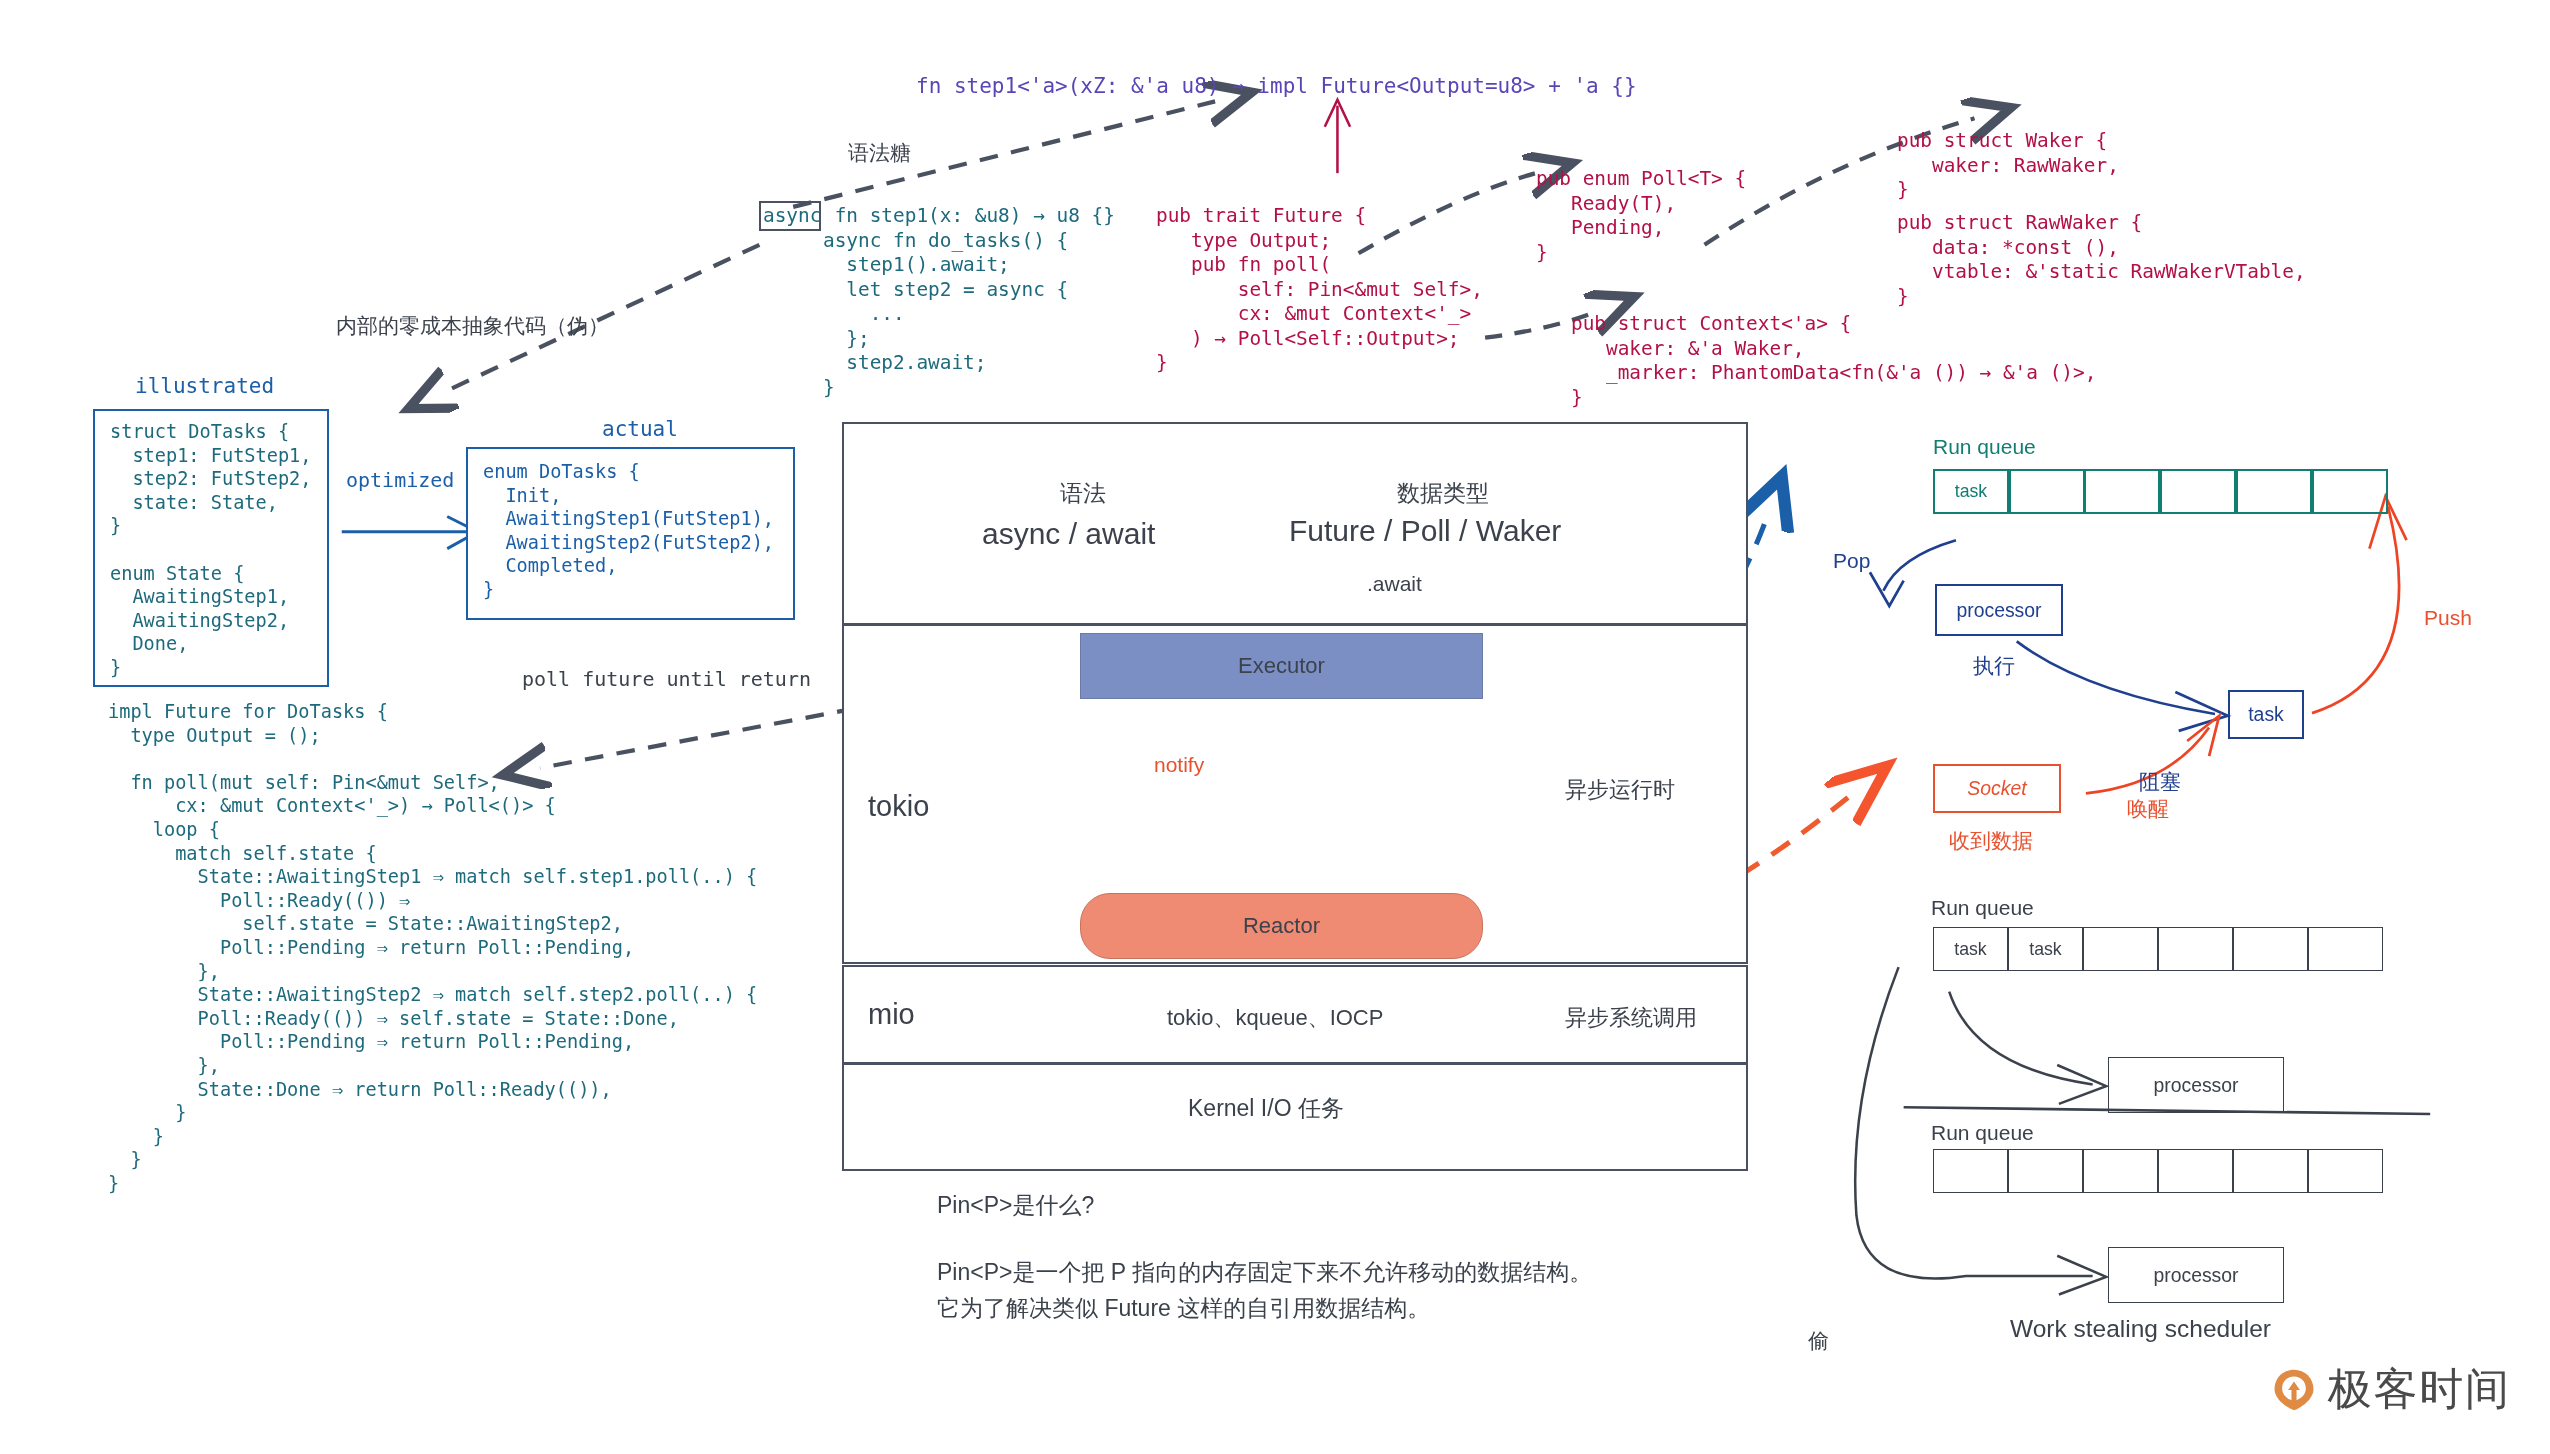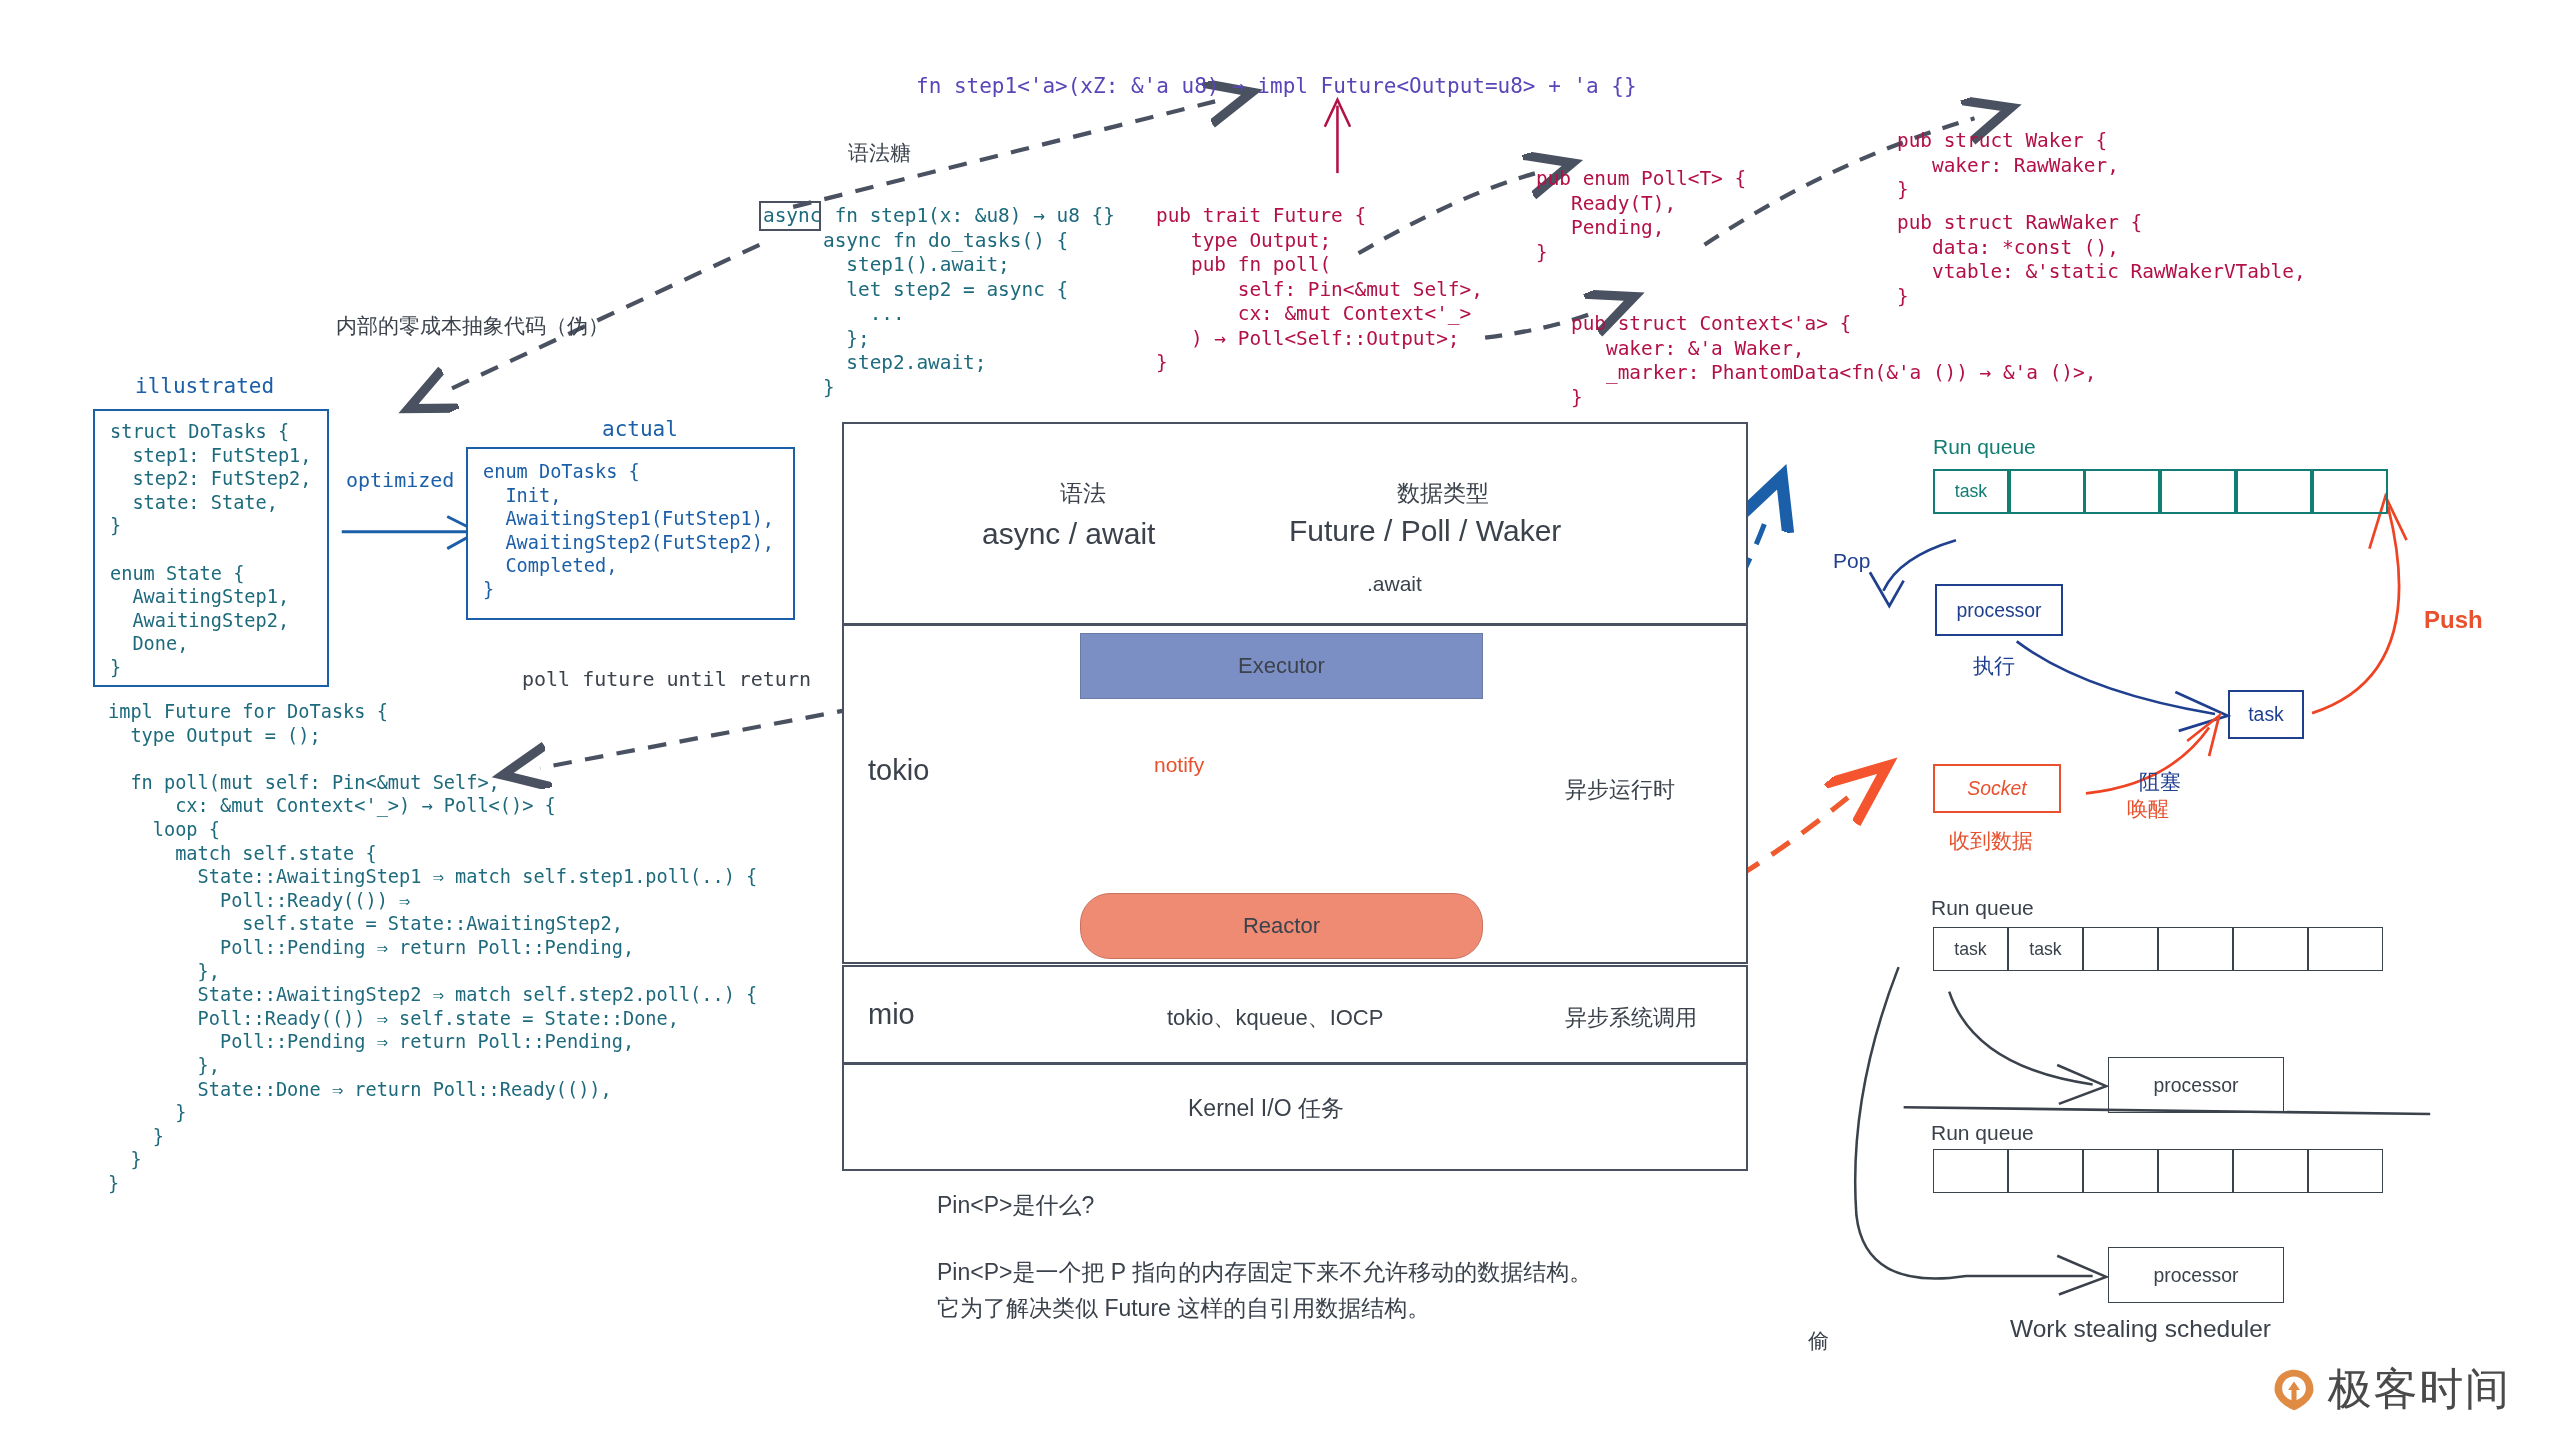--- a/index.html
+++ b/index.html
@@ -218,21 +218,21 @@
 <div class="abs lbl" style="left:1060px;top:478px;font-size:23px;">语法</div>
 <div class="abs lbl" style="left:982px;top:517px;font-size:30px;">async / await</div>
 <div class="abs lbl" style="left:1397px;top:478px;font-size:23px;">数据类型</div>
 <div class="abs lbl" style="left:1289px;top:514px;font-size:30px;">Future / Poll / Waker</div>
 <div class="abs lbl" style="left:1367px;top:572px;font-size:21px;">.await</div>
 
 <div class="exec-box" style="left:1080px;top:633px;width:403px;height:66px;">Executor</div>
 <div class="react-box" style="left:1080px;top:893px;width:403px;height:66px;border-radius:30px;">Reactor</div>
 <div class="abs lbl-red" style="left:1154px;top:753px;font-size:21px;">notify</div>
 
-<div class="abs lbl" style="left:868px;top:754px;font-size:29px;">tokio</div>
+<div class="abs lbl" style="left:868px;top:790px;font-size:29px;">tokio</div>
 <div class="abs lbl" style="left:1565px;top:775px;font-size:22px;">异步运行时</div>
 
 <div class="abs lbl" style="left:868px;top:998px;font-size:29px;">mio</div>
 <div class="abs lbl" style="left:1167px;top:1003px;font-size:22px;">tokio、kqueue、IOCP</div>
 <div class="abs lbl" style="left:1565px;top:1003px;font-size:22px;">异步系统调用</div>
 
 <div class="abs lbl" style="left:1188px;top:1093px;font-size:23px;">Kernel I/O 任务</div>
 
 <div class="abs lbl-teal" style="left:1933px;top:435px;font-size:21px;">Run queue</div>
 <div id="queueTop">
@@ -242,21 +242,21 @@
     <div class="qcell q-teal" style="left: 2160px; top: 469px; width: 76px; height: 45px;"></div>
     <div class="qcell q-teal" style="left: 2236px; top: 469px; width: 76px; height: 45px;"></div>
     <div class="qcell q-teal" style="left: 2312px; top: 469px; width: 76px; height: 45px;"></div>
   </div>
 
 <div class="abs lbl-navy" style="left:1833px;top:549px;font-size:21px;">Pop</div>
 <div class="boxlab b-navy" style="left:1935px;top:584px;width:128px;height:52px;">processor</div>
 <div class="abs lbl-navy" style="left:1973px;top:652px;font-size:21px;">执行</div>
 <div class="abs lbl-navy" style="left:2139px;top:768px;font-size:21px;">阻塞</div>
 <div class="boxlab b-navy" style="left:2228px;top:690px;width:76px;height:49px;">task</div>
-<div class="abs lbl-red" style="left:2424px;top:606px;font-size:24px;font-weight:bold;">Push</div>
+<div class="abs lbl-red" style="left:2424px;top:606px;font-size:21px;">Push</div>
 <div class="boxlab b-red" style="left:1933px;top:764px;width:128px;height:49px;font-style:italic;">Socket</div>
 <div class="abs lbl-red" style="left:1949px;top:827px;font-size:21px;">收到数据</div>
 <div class="abs lbl-red" style="left:2127px;top:795px;font-size:21px;text-align:right;">唤醒</div>
 
 <div class="abs lbl" style="left:1931px;top:896px;font-size:21px;">Run queue</div>
 <div id="queueWs1">
     <div class="qcell q-dark" style="left: 1933px; top: 927px; width: 75px; height: 44px;">task</div>
     <div class="qcell q-dark" style="left: 2008px; top: 927px; width: 75px; height: 44px;">task</div>
     <div class="qcell q-dark" style="left: 2083px; top: 927px; width: 75px; height: 44px;"></div>
     <div class="qcell q-dark" style="left: 2158px; top: 927px; width: 75px; height: 44px;"></div>

